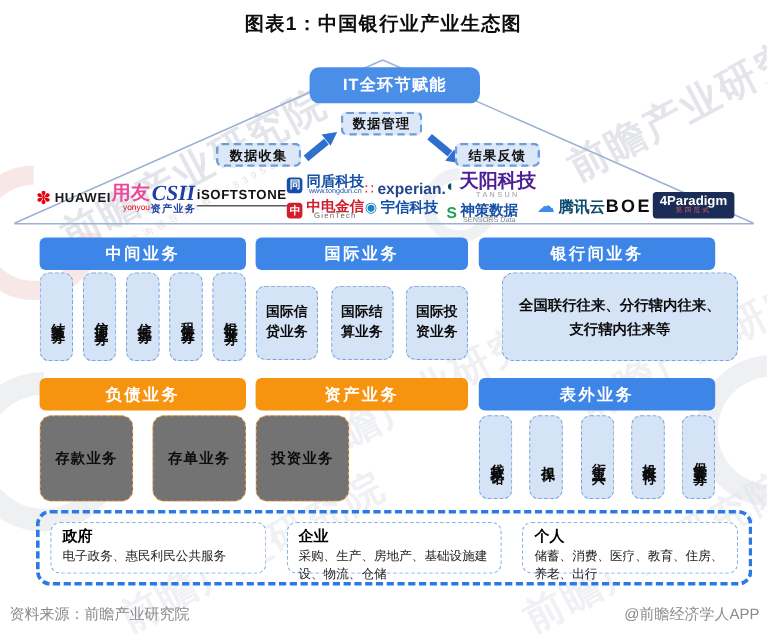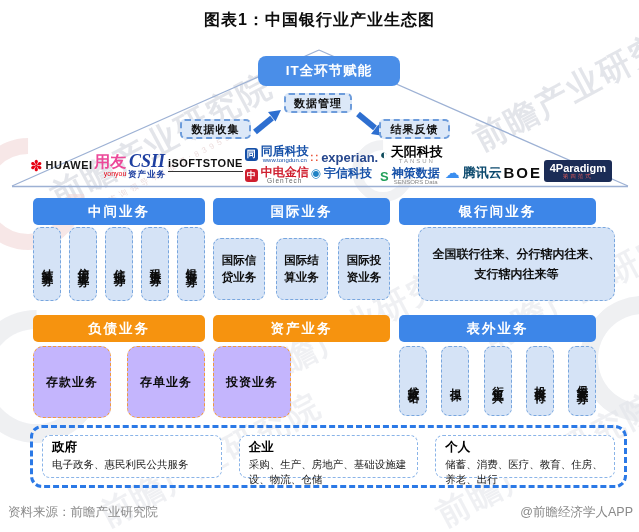--- a/index.html
+++ b/index.html
@@ -55,21 +55,21 @@
   .v-tongdun .nm{font-weight:bold;font-size:12px;color:#1550a8;}
   .v-tongdun .sb{font-size:6px;color:#1550a8;}
   .v-gientech .ic-badge{background:#cf1f2f;}
   .v-gientech .nm{font-weight:bold;font-size:12px;color:#cf1f2f;}
   .v-gientech .sb{font-size:6.5px;color:#666;letter-spacing:1px;}
   .v-experian .ic{color:#e63312;font-size:12px;}
   .v-experian .nm{font-weight:bold;font-size:13px;color:#26478d;}
   .v-yuxin .ic{color:#1d81c4;font-size:12px;}
   .v-yuxin .nm{font-weight:bold;font-size:12px;color:#1550a8;}
   .v-tansun .ic{color:#0f4c5c;font-size:13px;}
-  .v-tansun .nm{font-weight:bold;font-size:13px;color:#000000;}
+  .v-tansun .nm{font-weight:bold;font-size:16px;color:#4c1d95;}
   .v-tansun .sb{font-size:6px;color:#999;letter-spacing:2px;}
   .v-sensors .ic{color:#22a05a;font-size:13px;font-weight:bold;}
   .v-sensors .nm{font-weight:bold;font-size:12px;color:#1550a8;}
   .v-sensors .sb{font-size:6px;color:#888;}
   .v-tencent .ic{color:#3a8ef0;font-size:15px;}
   .v-tencent .nm{font-weight:bold;font-size:13px;color:#0c4a6e;}
   .v-boe .nm{font-weight:bold;font-size:15px;color:#0d0d0d;letter-spacing:2px;}
   .v-4p{background:#1b2c56;border-radius:3px;padding:3px 6px;}
   .v-4p .nm{font-weight:bold;font-size:11px;color:#fff;}
   .v-4p .sb{font-size:5.5px;color:#e05a5a;letter-spacing:2px;}
@@ -85,21 +85,21 @@
   .vbox{writing-mode:vertical-rl;text-orientation:upright;width:28px;
         display:flex;align-items:center;justify-content:center;background:#d5e3f6;
         border:1.6px dashed #78a6de;border-radius:8px;font-weight:bold;font-size:11.5px;
         color:#0d0d0d;letter-spacing:2px;box-sizing:border-box;}
   .hbox{width:52px;display:flex;align-items:center;justify-content:center;background:#d5e3f6;
         border:1.6px dashed #78a6de;border-radius:8px;font-weight:bold;font-size:11.5px;
         color:#0d0d0d;text-align:center;line-height:1.5;padding:0 5px;box-sizing:border-box;}
   .widebox{width:100%;display:flex;align-items:center;justify-content:center;background:#d5e3f6;
         border:1.6px dashed #78a6de;border-radius:10px;font-weight:bold;font-size:12px;
         color:#0d0d0d;text-align:center;line-height:1.7;padding:0 13px;box-sizing:border-box;}
-  .obox{width:78px;display:flex;align-items:center;justify-content:center;background:#c4b5fd;
+  .obox{width:78px;display:flex;align-items:center;justify-content:center;background:#737373;
         border:1.6px dashed #f09a3c;border-radius:10px;font-weight:bold;font-size:12px;
         color:#0d0d0d;box-sizing:border-box;letter-spacing:1px;}
 
   
   .cust-outer{position:absolute;left:30px;top:425px;width:597px;height:63px;z-index:2;
               border:3px dashed #2b79e6;border-radius:12px;box-sizing:border-box;
               display:flex;gap:17px;padding:7px 9px;align-items:stretch;background:transparent;}
   .cust-box{flex:1;border:1.5px dashed #8ab4e8;border-radius:8px;padding:3px 9px 2px;
             background:#fff;box-sizing:border-box;}
   .cust-title{font-weight:bold;font-size:12.5px;color:#000;}

